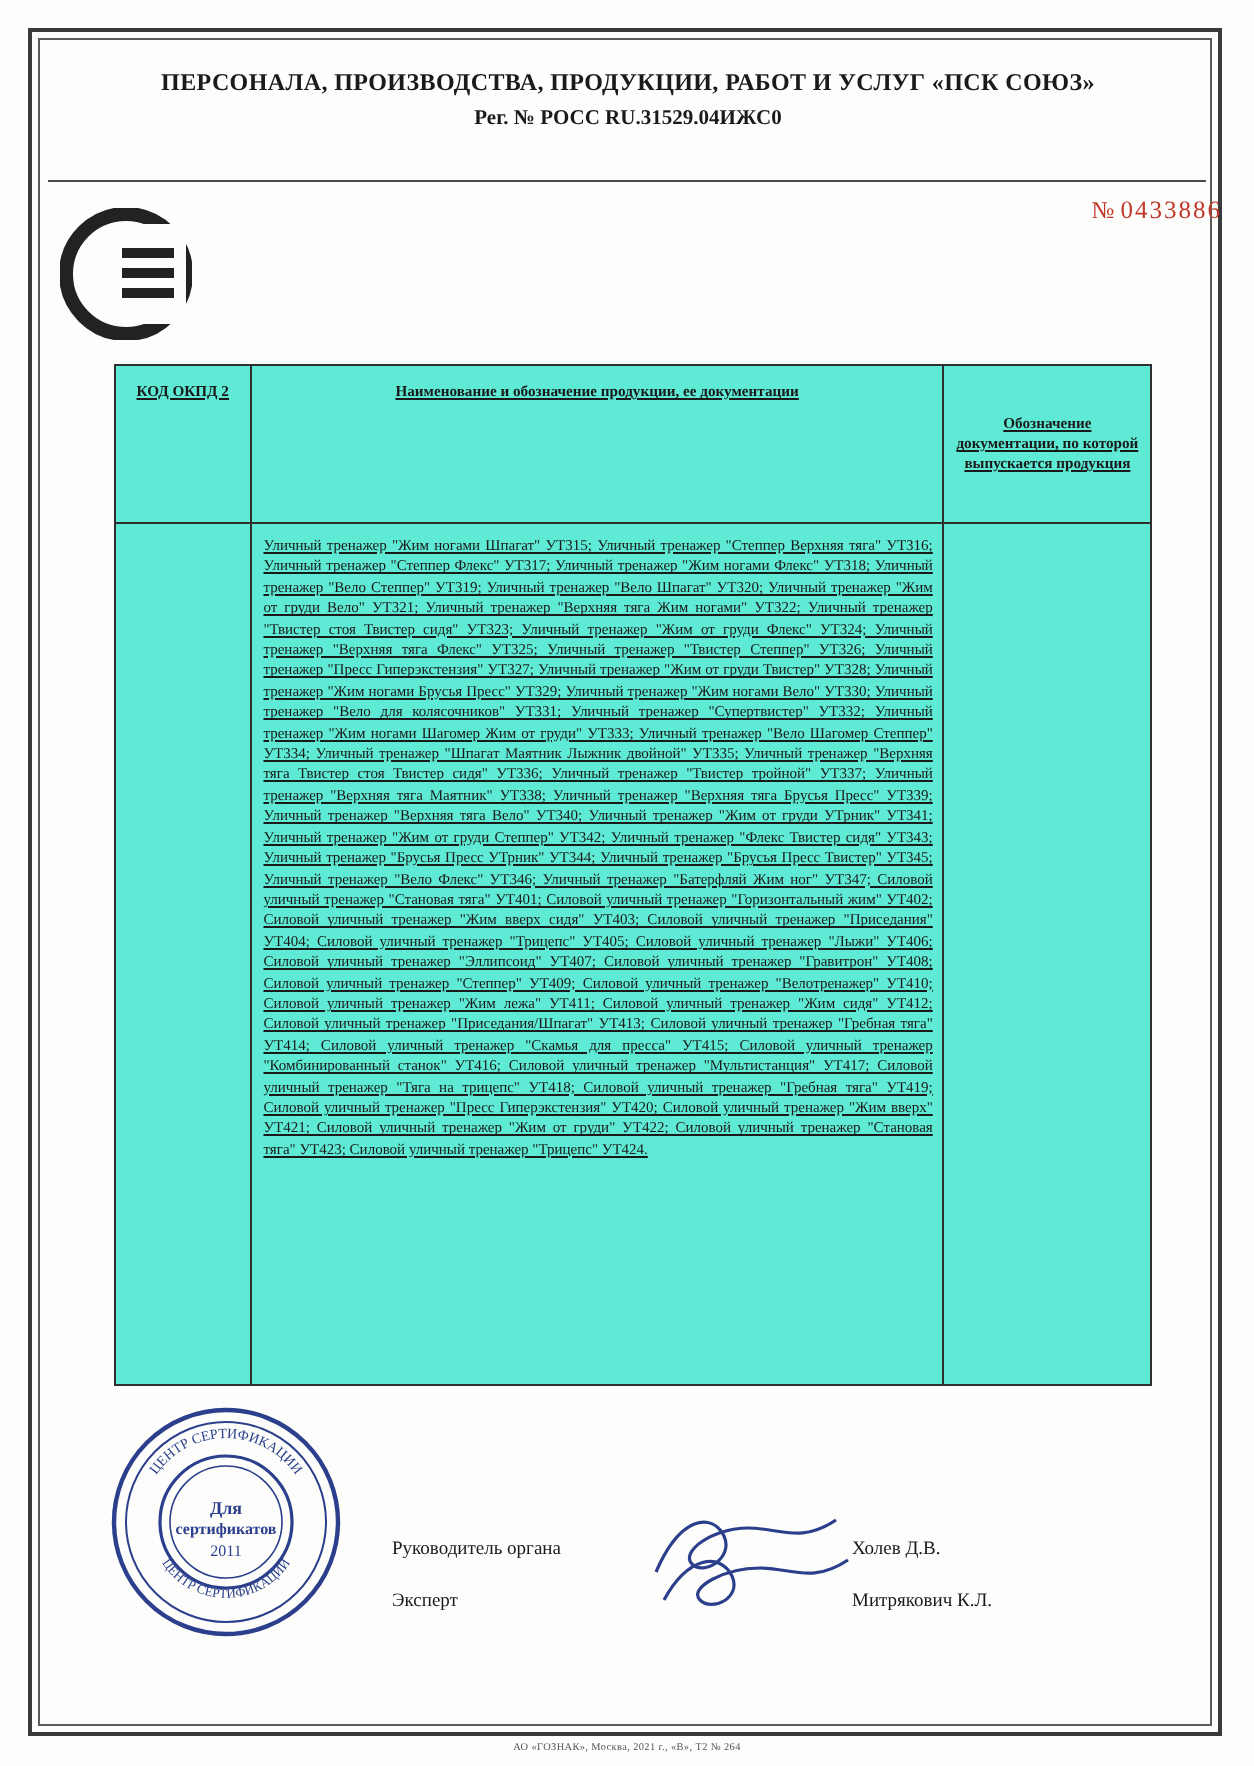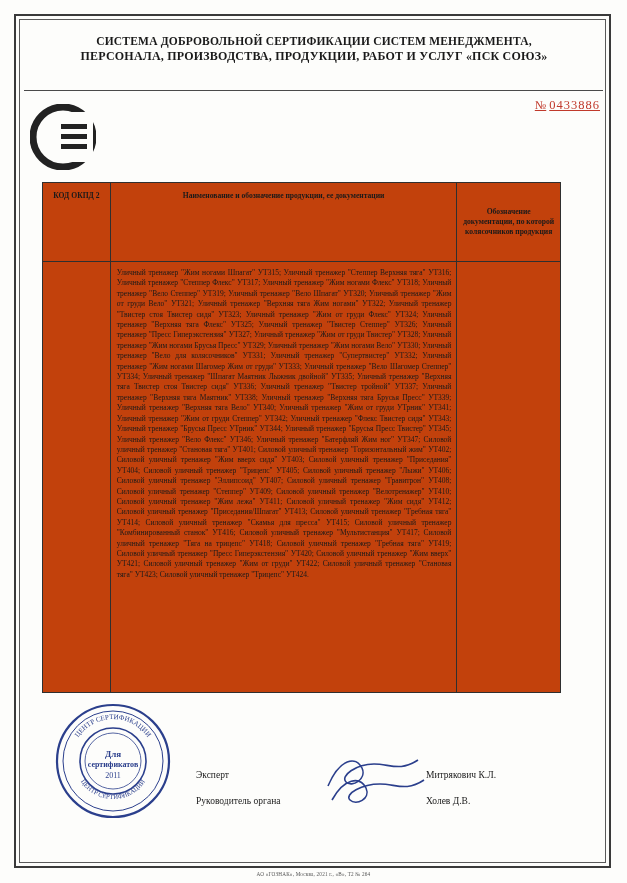--- a/index.html
+++ b/index.html
@@ -64,50 +64,50 @@
   }
   .header-rule {
     position: absolute;
     left: 24px; top: 90px;
     width: 579px;
     border-top: 1px solid #4a4a4a;
   }
   
   .blank-no {
     position: absolute;
-    right: 27px; top: 98px;
+    right: 16px; top: 98px;
     font-size: 12px;
     color: #c0392b;
     font-family: "Liberation Serif", serif;
-    text-decoration: underline;
   }
   .blank-no .nolabel {
     font-size: 12px;
     color: #c0392b;
     margin-right: 3px;
   }
   .blank-no .digits {
     letter-spacing: 1px;
     font-size: 12.5px;
   }
   
   .logo {
     position: absolute;
     left: 30px; top: 104px;
     width: 66px; height: 66px;
   }
   .logo svg { display:block; }
   
   .table {
     position: absolute;
-    left: 42px; top: 182px;
+    left: 57px; top: 182px;
     width: 519px;
     border: 1px solid #2f2f2f;
     box-sizing: border-box;
-    background: #c2410c;
+    background: #5eead4;
+    text-decoration: underline;
   }
   .trow { display: flex; }
   .th {
     font-size: 7.6px;
     font-weight: bold;
     text-align: center;
     padding: 4px 3px;
     box-sizing: border-box;
     line-height: 10px;
   }
@@ -172,22 +172,22 @@
 </style>
 </head>
 <body>
 
 <div class="page">
 
   <div class="border-outer"></div>
   <div class="border-inner"></div>
 
   <div class="header">
-    <div class="line1">СИСТЕМА ДОБРОВОЛЬНОЙ СЕРТИФИКАЦИИ СИСТЕМ МЕНЕДЖМЕНТА,</div>
     <div class="line2">ПЕРСОНАЛА, ПРОИЗВОДСТВА, ПРОДУКЦИИ, РАБОТ И УСЛУГ «ПСК СОЮЗ»</div>
+    <div class="regline">Рег. №  РОСС  RU.31529.04ИЖС0</div>
   </div>
 
   <div class="header-rule"></div>
 
   <div class="blank-no">
     <span class="nolabel">№</span><span class="digits">0433886</span>
   </div>
 
   <div class="logo">
     <svg width="66" height="66" viewBox="0 0 66 66">
@@ -201,21 +201,21 @@
 
   <div class="table">
     <div class="trow head-row">
       <div class="c1 th">
         <div class="head-c1-inner">КОД ОКПД 2</div>
       </div>
       <div class="c2 th">
         <div class="head-c2-inner">Наименование и обозначение продукции, ее документации</div>
       </div>
       <div class="c3 th">
-        <div>Обозначение документации, по которой колясочников продукция</div>
+        <div>Обозначение документации, по которой выпускается продукция</div>
       </div>
     </div>
     <div class="trow body-row">
       <div class="c1"></div>
       <div class="c2">
         <div class="prod-text">Уличный тренажер "Жим ногами Шпагат" УТ315; Уличный тренажер "Степпер Верхняя тяга"  УТ316; Уличный тренажер "Степпер Флекс"  УТ317; Уличный тренажер "Жим ногами Флекс" УТ318; Уличный тренажер "Вело Степпер" УТ319; Уличный тренажер "Вело Шпагат" УТ320; Уличный тренажер "Жим от груди Вело" УТ321; Уличный тренажер "Верхняя тяга Жим ногами" УТ322; Уличный тренажер "Твистер стоя Твистер сидя" УТ323; Уличный тренажер "Жим от груди Флекс" УТ324;  Уличный тренажер "Верхняя тяга Флекс" УТ325; Уличный тренажер "Твистер Степпер" УТ326; Уличный тренажер "Пресс Гиперэкстензия" УТ327; Уличный тренажер "Жим от груди Твистер" УТ328; Уличный тренажер "Жим ногами Брусья Пресс" УТ329; Уличный тренажер "Жим ногами Вело" УТ330; Уличный тренажер "Вело для колясочников" УТ331; Уличный тренажер "Супертвистер" УТ332; Уличный тренажер "Жим ногами Шагомер Жим от груди" УТ333; Уличный тренажер "Вело Шагомер Степпер" УТ334; Уличный тренажер "Шпагат Маятник Лыжник двойной" УТ335; Уличный тренажер "Верхняя тяга Твистер стоя Твистер сидя" УТ336; Уличный тренажер "Твистер тройной" УТ337; Уличный тренажер "Верхняя тяга Маятник" УТ338; Уличный тренажер "Верхняя тяга Брусья Пресс" УТ339; Уличный тренажер "Верхняя тяга Вело" УТ340; Уличный тренажер "Жим от груди УТрник" УТ341; Уличный тренажер "Жим от груди Степпер" УТ342; Уличный тренажер "Флекс Твистер сидя" УТ343; Уличный тренажер "Брусья Пресс УТрник" УТ344; Уличный тренажер "Брусья Пресс Твистер" УТ345; Уличный тренажер "Вело Флекс" УТ346; Уличный тренажер "Батерфляй Жим ног" УТ347; Силовой уличный тренажер "Становая тяга" УТ401; Силовой уличный тренажер "Горизонтальный жим" УТ402; Силовой уличный тренажер "Жим вверх сидя" УТ403; Силовой уличный тренажер "Приседания" УТ404; Силовой уличный тренажер "Трицепс" УТ405; Силовой уличный тренажер "Лыжи" УТ406; Силовой уличный тренажер "Эллипсоид" УТ407; Силовой уличный тренажер "Гравитрон" УТ408; Силовой уличный тренажер "Степпер" УТ409; Силовой уличный тренажер "Велотренажер" УТ410; Силовой уличный тренажер "Жим лежа" УТ411; Силовой уличный тренажер "Жим сидя" УТ412; Силовой уличный тренажер "Приседания/Шпагат" УТ413; Силовой уличный тренажер  "Гребная тяга" УТ414; Силовой уличный тренажер "Скамья для пресса" УТ415; Силовой уличный тренажер "Комбинированный станок" УТ416; Силовой уличный тренажер "Мультистанция" УТ417; Силовой уличный тренажер "Тяга на трицепс" УТ418; Силовой уличный тренажер "Гребная тяга" УТ419; Силовой уличный тренажер "Пресс Гиперэкстензия" УТ420; Силовой уличный тренажер "Жим вверх" УТ421; Силовой уличный тренажер "Жим от груди" УТ422; Силовой уличный тренажер "Становая тяга" УТ423; Силовой уличный тренажер "Трицепс" УТ424.</div>
       </div>
       <div class="c3"></div>
     </div>
   </div>
@@ -240,24 +240,24 @@
     </svg>
   </div>
 
   <svg class="signature-scribble" viewBox="0 0 120 60">
     <path d="M6,34 C18,6 34,4 40,16 C45,27 30,36 24,30 C18,24 34,12 52,12 C68,12 78,20 96,8" fill="none" stroke="#2b3f8c" stroke-width="1.6"></path>
     <path d="M10,48 C22,26 38,24 44,36 C49,47 34,54 28,48 C22,42 40,32 58,32 C74,32 84,40 102,28" fill="none" stroke="#2b3f8c" stroke-width="1.6"></path>
   </svg>
 
   <div class="sign-block">
     <div class="sign-row">
+      <div class="sign-role">Руководитель органа</div>
+      <div class="sign-name">Холев Д.В.</div>
+    </div>
+    <div class="sign-row">
       <div class="sign-role">Эксперт</div>
       <div class="sign-name">Митрякович К.Л.</div>
     </div>
-    <div class="sign-row">
-      <div class="sign-role">Руководитель органа</div>
-      <div class="sign-name">Холев Д.В.</div>
-    </div>
   </div>
 
   <div class="footer">АО «ГОЗНАК», Москва, 2021 г., «В», Т2 № 264</div>
 
 </div>
 
 </body></html>

